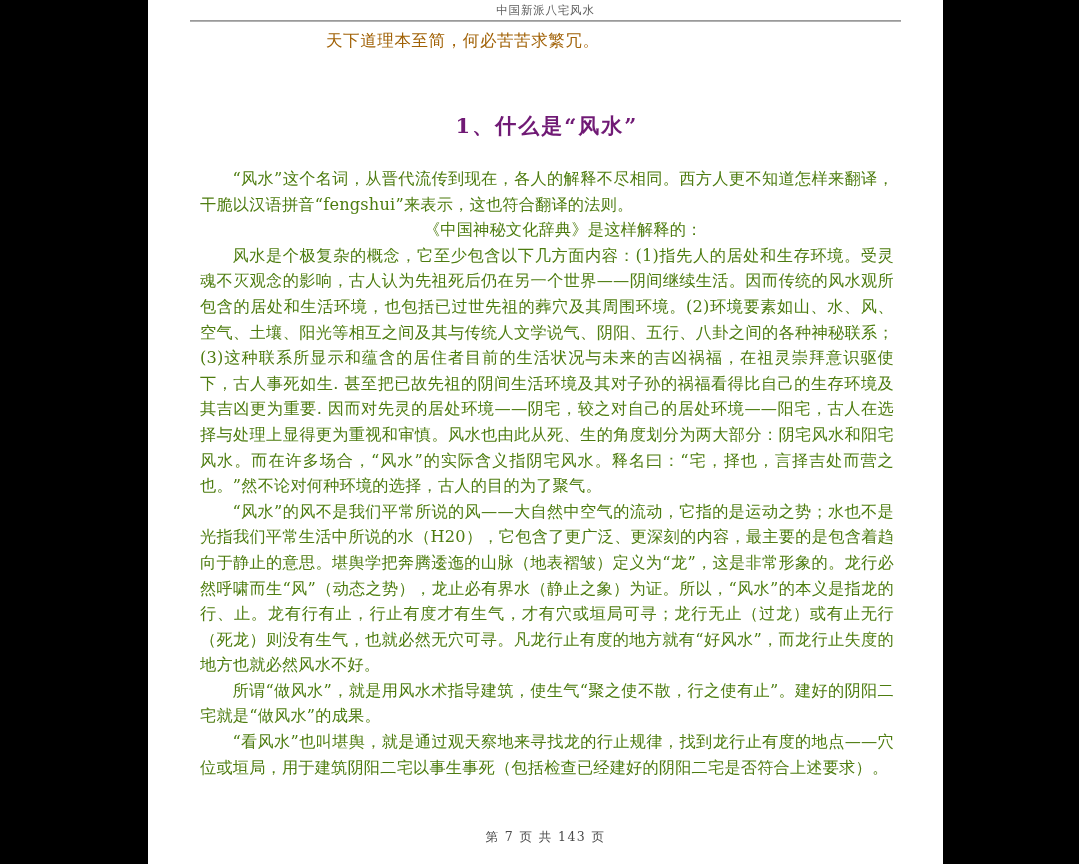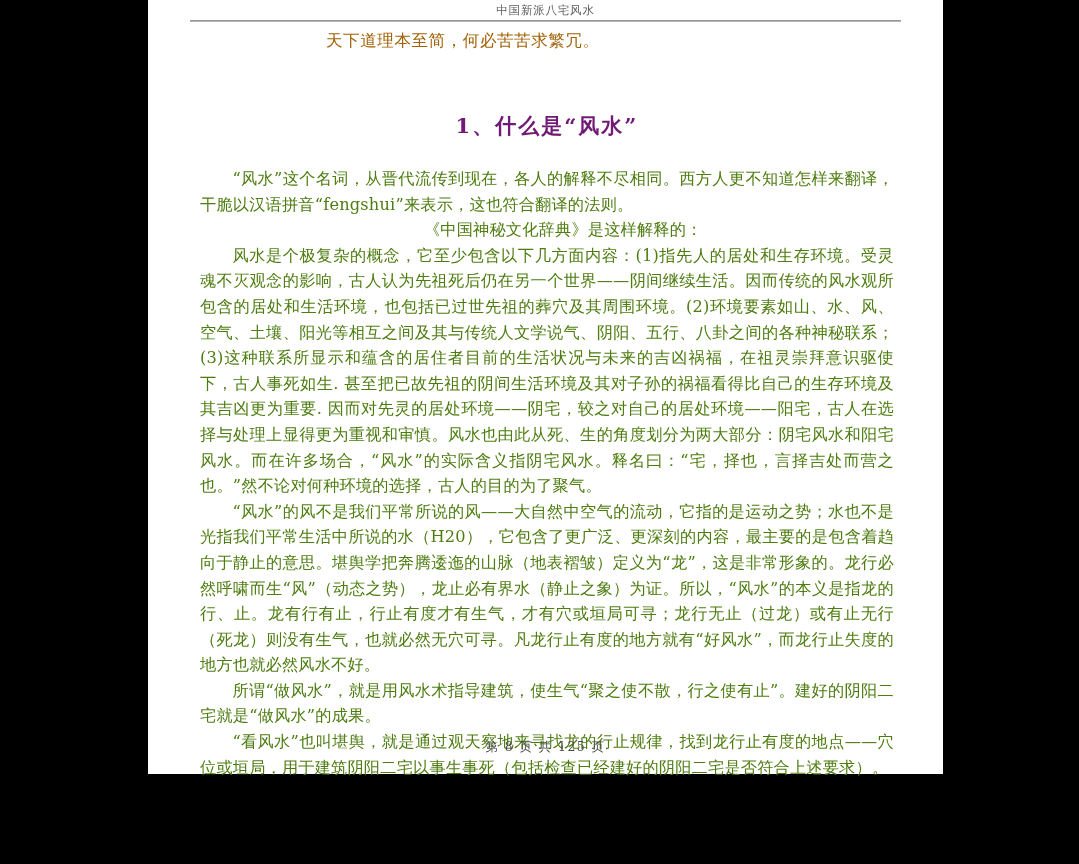--- a/index.html
+++ b/index.html
@@ -18,21 +18,21 @@
     width: 1079px;
     height: 864px;
     background: #000000;
   }
   
   .page-sheet {
     position: absolute;
     left: 148px;
     top: 0;
     width: 795px;
-    height: 774px;
+    height: 864px;
     background: #ffffff;
     box-sizing: border-box;
     padding: 0;
   }
   
   .page-header {
     position: absolute;
     left: 0;
     top: 0;
     width: 795px;
@@ -138,17 +138,17 @@
       <p class="para">“风水”这个名词，从晋代流传到现在，各人的解释不尽相同。西方人更不知道怎样来翻译，干脆以汉语拼音“fengshui”来表示，这也符合翻译的法则。</p>
       <p class="para tight">《中国神秘文化辞典》是这样解释的：</p>
       <p class="para">风水是个极复杂的概念，它至少包含以下几方面内容：(1)指先人的居处和生存环境。受灵魂不灭观念的影响，古人认为先祖死后仍在另一个世界——阴间继续生活。因而传统的风水观所包含的居处和生活环境，也包括已过世先祖的葬穴及其周围环境。(2)环境要素如山、水、风、空气、土壤、阳光等相互之间及其与传统人文学说气、阴阳、五行、八卦之间的各种神秘联系；(3)这种联系所显示和蕴含的居住者目前的生活状况与未来的吉凶祸福，在祖灵崇拜意识驱使下，古人事死如生. 甚至把已故先祖的阴间生活环境及其对子孙的祸福看得比自己的生存环境及其吉凶更为重要. 因而对先灵的居处环境——阴宅，较之对自己的居处环境——阳宅，古人在选择与处理上显得更为重视和审慎。风水也由此从死、生的角度划分为两大部分：阴宅风水和阳宅风水。而在许多场合，“风水”的实际含义指阴宅风水。释名曰：“宅，择也，言择吉处而营之也。”然不论对何种环境的选择，古人的目的为了聚气。</p>
       <p class="para">“风水”的风不是我们平常所说的风——大自然中空气的流动，它指的是运动之势；水也不是光指我们平常生活中所说的水（H20），它包含了更广泛、更深刻的内容，最主要的是包含着趋向于静止的意思。堪舆学把奔腾逶迤的山脉（地表褶皱）定义为“龙”，这是非常形象的。龙行必然呼啸而生“风”（动态之势），龙止必有界水（静止之象）为证。所以，“风水”的本义是指龙的行、止。龙有行有止，行止有度才有生气，才有穴或垣局可寻；龙行无止（过龙）或有止无行（死龙）则没有生气，也就必然无穴可寻。凡龙行止有度的地方就有“好风水”，而龙行止失度的地方也就必然风水不好。</p>
       <p class="para">所谓“做风水”，就是用风水术指导建筑，使生气“聚之使不散，行之使有止”。建好的阴阳二宅就是“做风水”的成果。</p>
       <p class="para">“看风水”也叫堪舆，就是通过观天察地来寻找龙的行止规律，找到龙行止有度的地点——穴位或垣局，用于建筑阴阳二宅以事生事死（包括检查已经建好的阴阳二宅是否符合上述要求）。</p>
 
     </div>
 
     <div class="page-footer">
-      <span class="footer-text">第 8 页 共 125 页</span>
+      <span class="footer-text">第 7 页 共 143 页</span>
     </div>
 
   </div>
 </div>
 
 </body></html>

